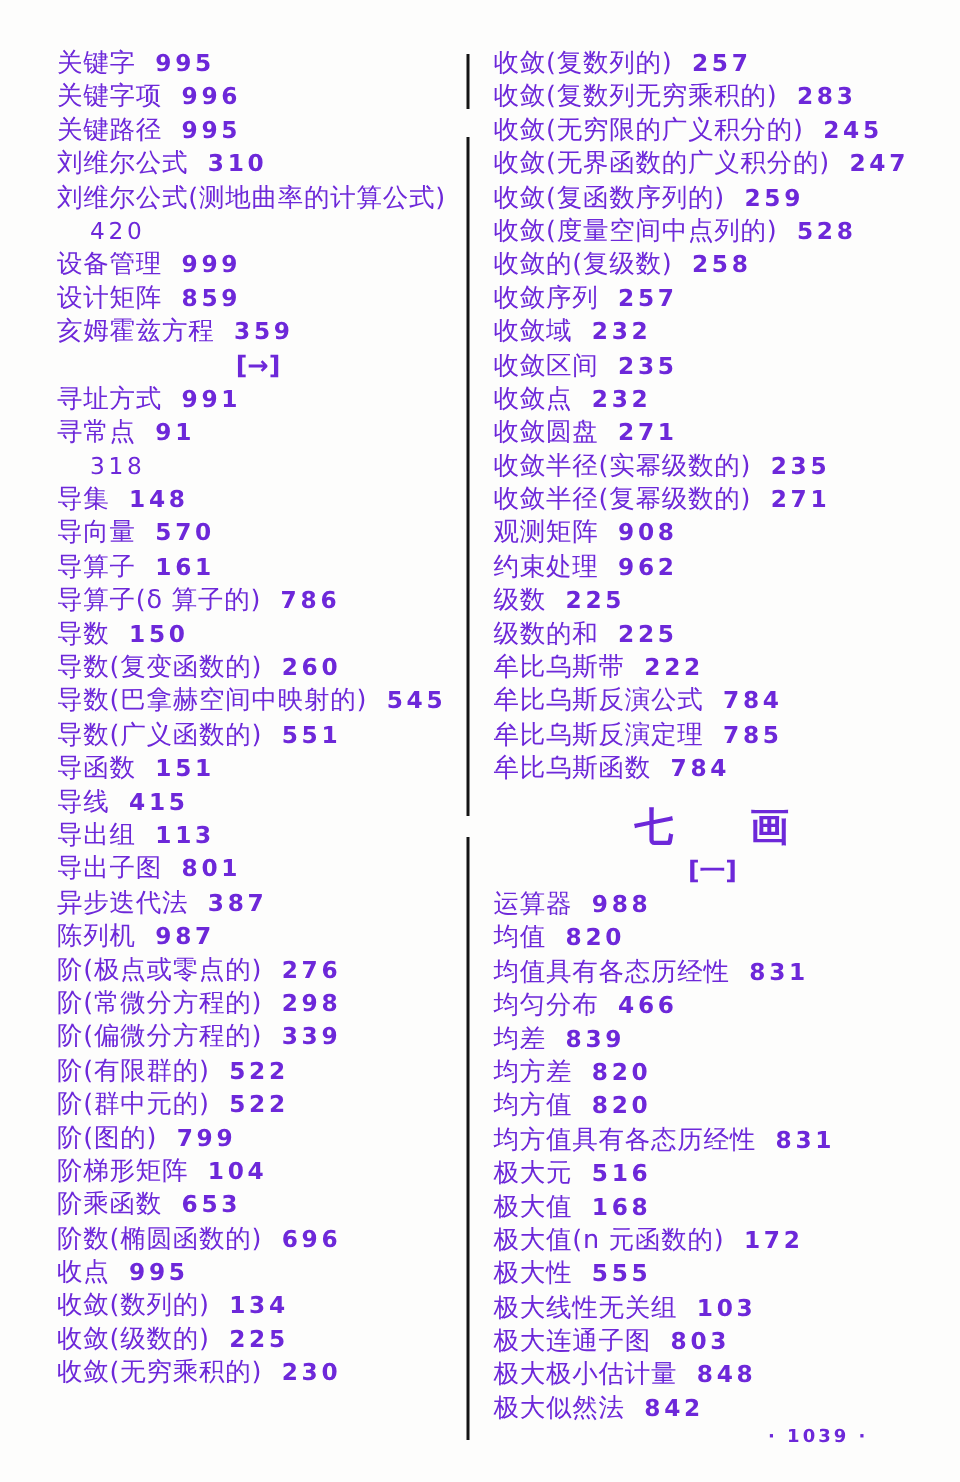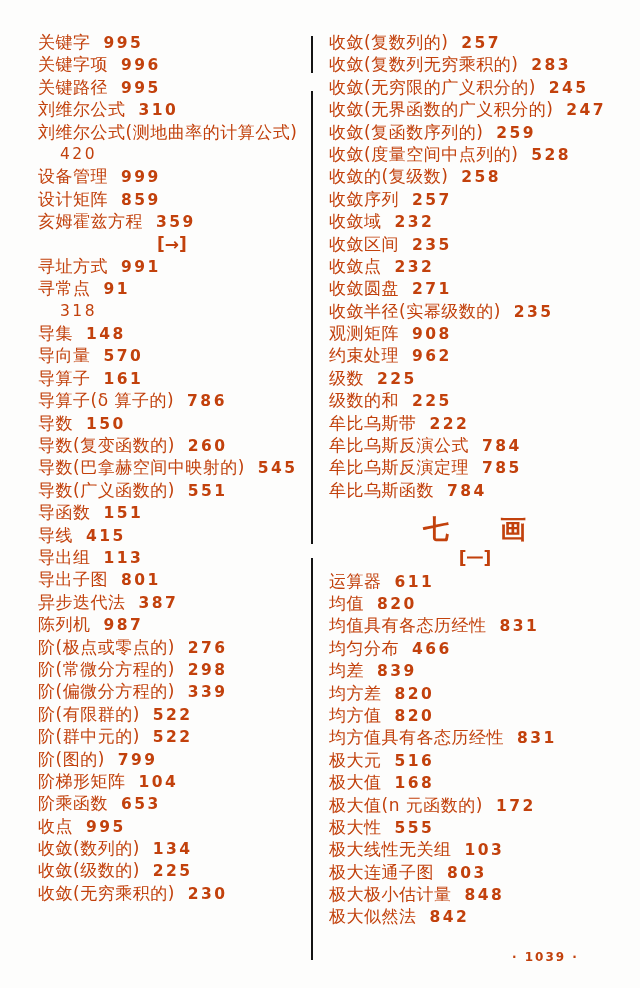--- a/index.html
+++ b/index.html
@@ -6,21 +6,21 @@
     margin: 0;
     padding: 0;
     background: #e8e8e8;
     font-family: "DejaVu Sans", sans-serif;
   }
   .page {
     position: relative;
     width: 640px;
     height: 988px;
     background: #fdfdfc;
-    color: #c2410c;
+    color: #6d28d9;
     overflow: hidden;
   }
   .col {
     position: absolute;
     top: 31px;
   }
   .col-left  { left: 38px;  width: 268px; }
   .col-right { left: 329px; width: 292px; }
   .divider {
     position: absolute;
@@ -112,54 +112,56 @@
       <div class="entry"><span class="term">异步迭代法</span><span class="pg">387</span></div>
       <div class="entry"><span class="term">陈列机</span><span class="pg">987</span></div>
       <div class="entry"><span class="term">阶(极点或零点的)</span><span class="pg">276</span></div>
       <div class="entry"><span class="term">阶(常微分方程的)</span><span class="pg">298</span></div>
       <div class="entry"><span class="term">阶(偏微分方程的)</span><span class="pg">339</span></div>
       <div class="entry"><span class="term">阶(有限群的)</span><span class="pg">522</span></div>
       <div class="entry"><span class="term">阶(群中元的)</span><span class="pg">522</span></div>
       <div class="entry"><span class="term">阶(图的)</span><span class="pg">799</span></div>
       <div class="entry"><span class="term">阶梯形矩阵</span><span class="pg">104</span></div>
       <div class="entry"><span class="term">阶乘函数</span><span class="pg">653</span></div>
+      <div class="entry"><span class="term">阶数(椭圆函数的)</span><span class="pg">696</span></div>
       <div class="entry"><span class="term">收点</span><span class="pg">995</span></div>
       <div class="entry"><span class="term">收敛(数列的)</span><span class="pg">134</span></div>
       <div class="entry"><span class="term">收敛(级数的)</span><span class="pg">225</span></div>
       <div class="entry"><span class="term">收敛(无穷乘积的)</span><span class="pg">230</span></div>
     </div>
   <div class="divider"></div>
   <div class="col col-right">
       <div class="entry"><span class="term">收敛(复数列的)</span><span class="pg">257</span></div>
       <div class="entry"><span class="term">收敛(复数列无穷乘积的)</span><span class="pg">283</span></div>
       <div class="entry"><span class="term">收敛(无穷限的广义积分的)</span><span class="pg">245</span></div>
       <div class="entry"><span class="term">收敛(无界函数的广义积分的)</span><span class="pg">247</span></div>
       <div class="entry"><span class="term">收敛(复函数序列的)</span><span class="pg">259</span></div>
       <div class="entry"><span class="term">收敛(度量空间中点列的)</span><span class="pg">528</span></div>
       <div class="entry"><span class="term">收敛的(复级数)</span><span class="pg">258</span></div>
       <div class="entry"><span class="term">收敛序列</span><span class="pg">257</span></div>
       <div class="entry"><span class="term">收敛域</span><span class="pg">232</span></div>
       <div class="entry"><span class="term">收敛区间</span><span class="pg">235</span></div>
       <div class="entry"><span class="term">收敛点</span><span class="pg">232</span></div>
       <div class="entry"><span class="term">收敛圆盘</span><span class="pg">271</span></div>
       <div class="entry"><span class="term">收敛半径(实幂级数的)</span><span class="pg">235</span></div>
+      <div class="entry"><span class="term">收敛半径(复幂级数的)</span><span class="pg">271</span></div>
       <div class="entry"><span class="term">观测矩阵</span><span class="pg">908</span></div>
       <div class="entry"><span class="term">约束处理</span><span class="pg">962</span></div>
       <div class="entry"><span class="term">级数</span><span class="pg">225</span></div>
       <div class="entry"><span class="term">级数的和</span><span class="pg">225</span></div>
       <div class="entry"><span class="term">牟比乌斯带</span><span class="pg">222</span></div>
       <div class="entry"><span class="term">牟比乌斯反演公式</span><span class="pg">784</span></div>
       <div class="entry"><span class="term">牟比乌斯反演定理</span><span class="pg">785</span></div>
       <div class="entry"><span class="term">牟比乌斯函数</span><span class="pg">784</span></div>
       <div class="section-head">
         <span>七</span>
         <span>画</span>
       </div>
       <div class="marker">[一]</div>
-      <div class="entry"><span class="term">运算器</span><span class="pg">611</span></div>
+      <div class="entry"><span class="term">运算器</span><span class="pg">988</span></div>
       <div class="entry"><span class="term">均值</span><span class="pg">820</span></div>
       <div class="entry"><span class="term">均值具有各态历经性</span><span class="pg">831</span></div>
       <div class="entry"><span class="term">均匀分布</span><span class="pg">466</span></div>
       <div class="entry"><span class="term">均差</span><span class="pg">839</span></div>
       <div class="entry"><span class="term">均方差</span><span class="pg">820</span></div>
       <div class="entry"><span class="term">均方值</span><span class="pg">820</span></div>
       <div class="entry"><span class="term">均方值具有各态历经性</span><span class="pg">831</span></div>
       <div class="entry"><span class="term">极大元</span><span class="pg">516</span></div>
       <div class="entry"><span class="term">极大值</span><span class="pg">168</span></div>
       <div class="entry"><span class="term">极大值(n 元函数的)</span><span class="pg">172</span></div>

